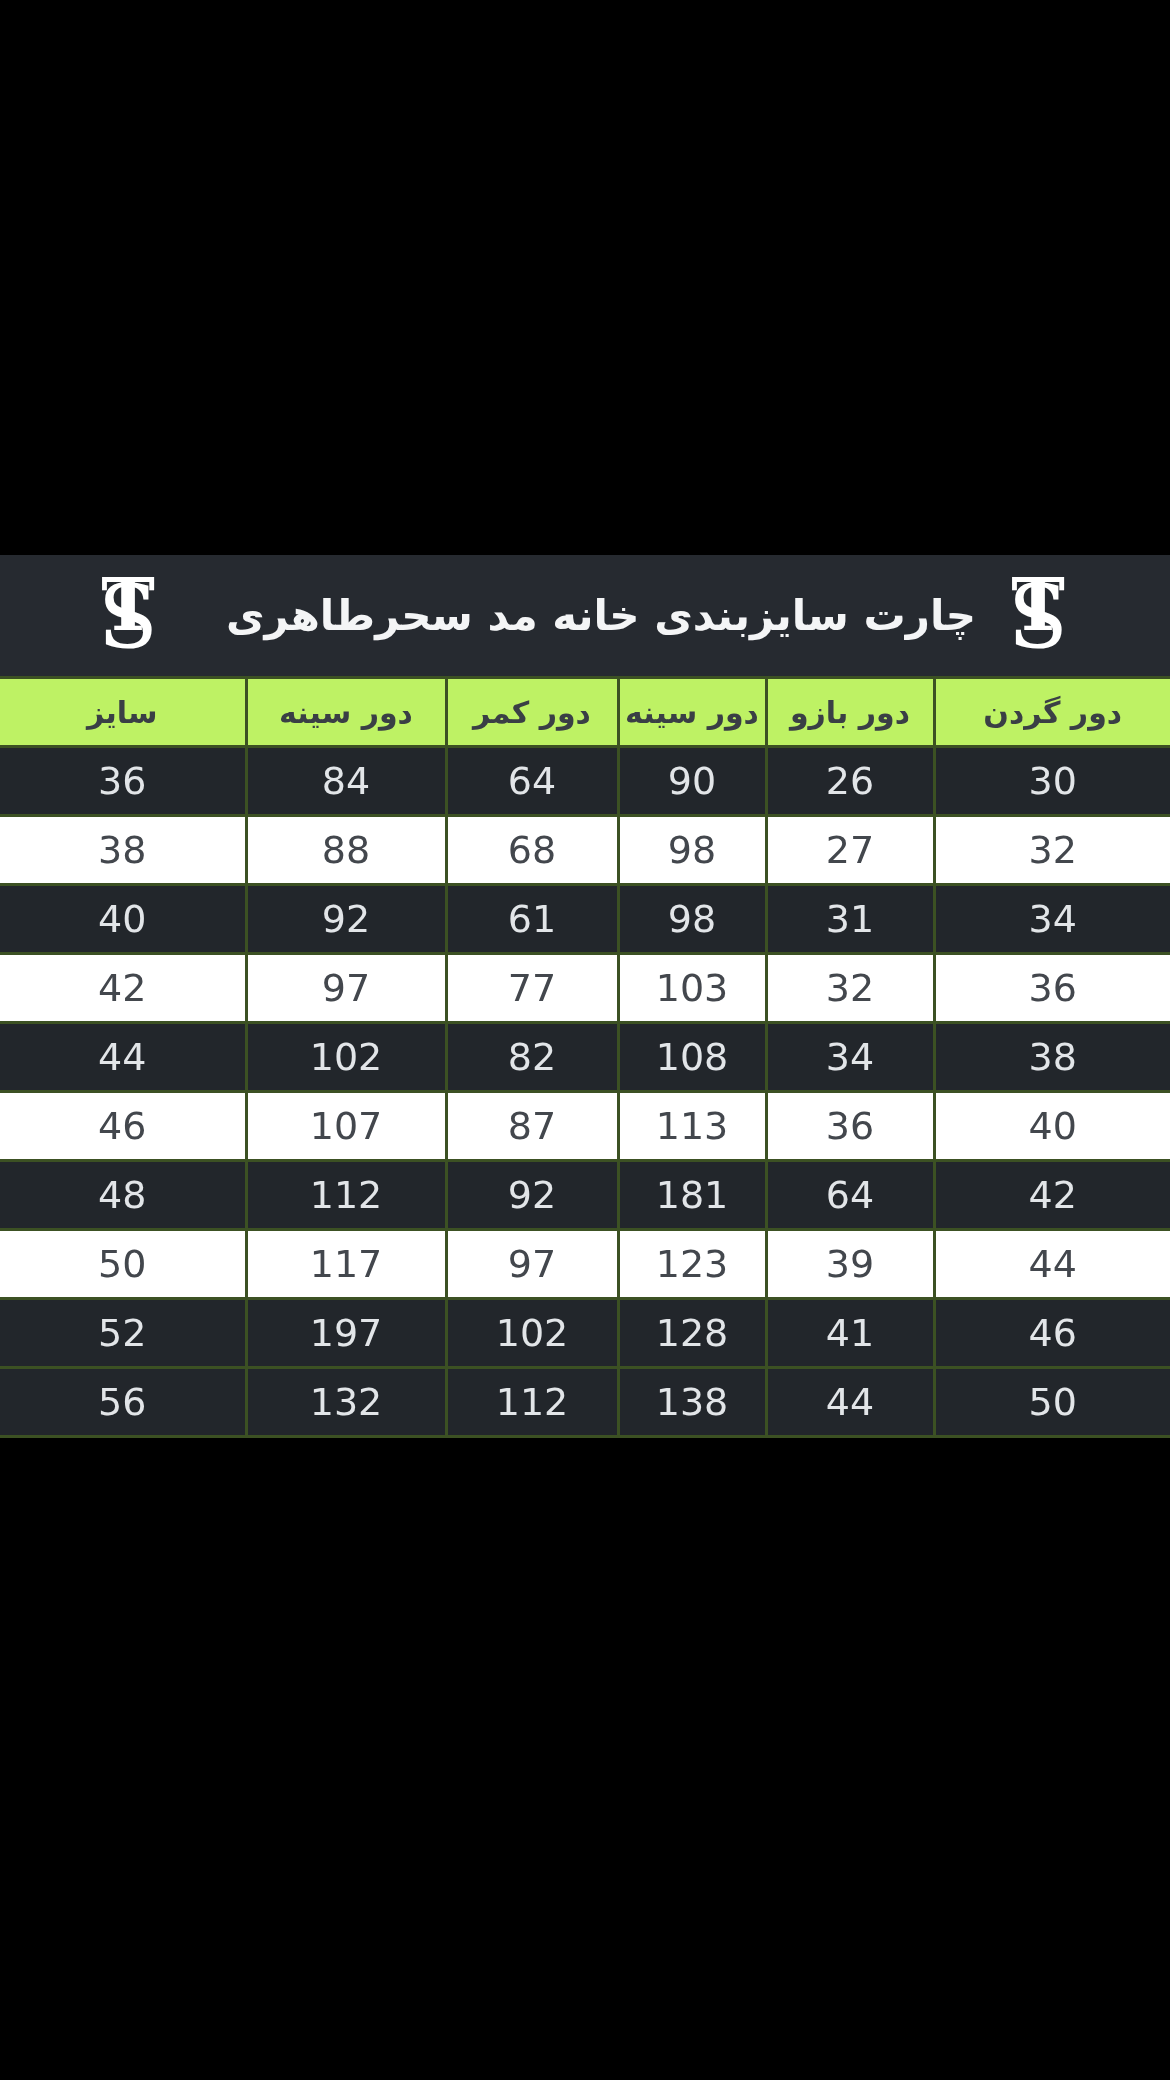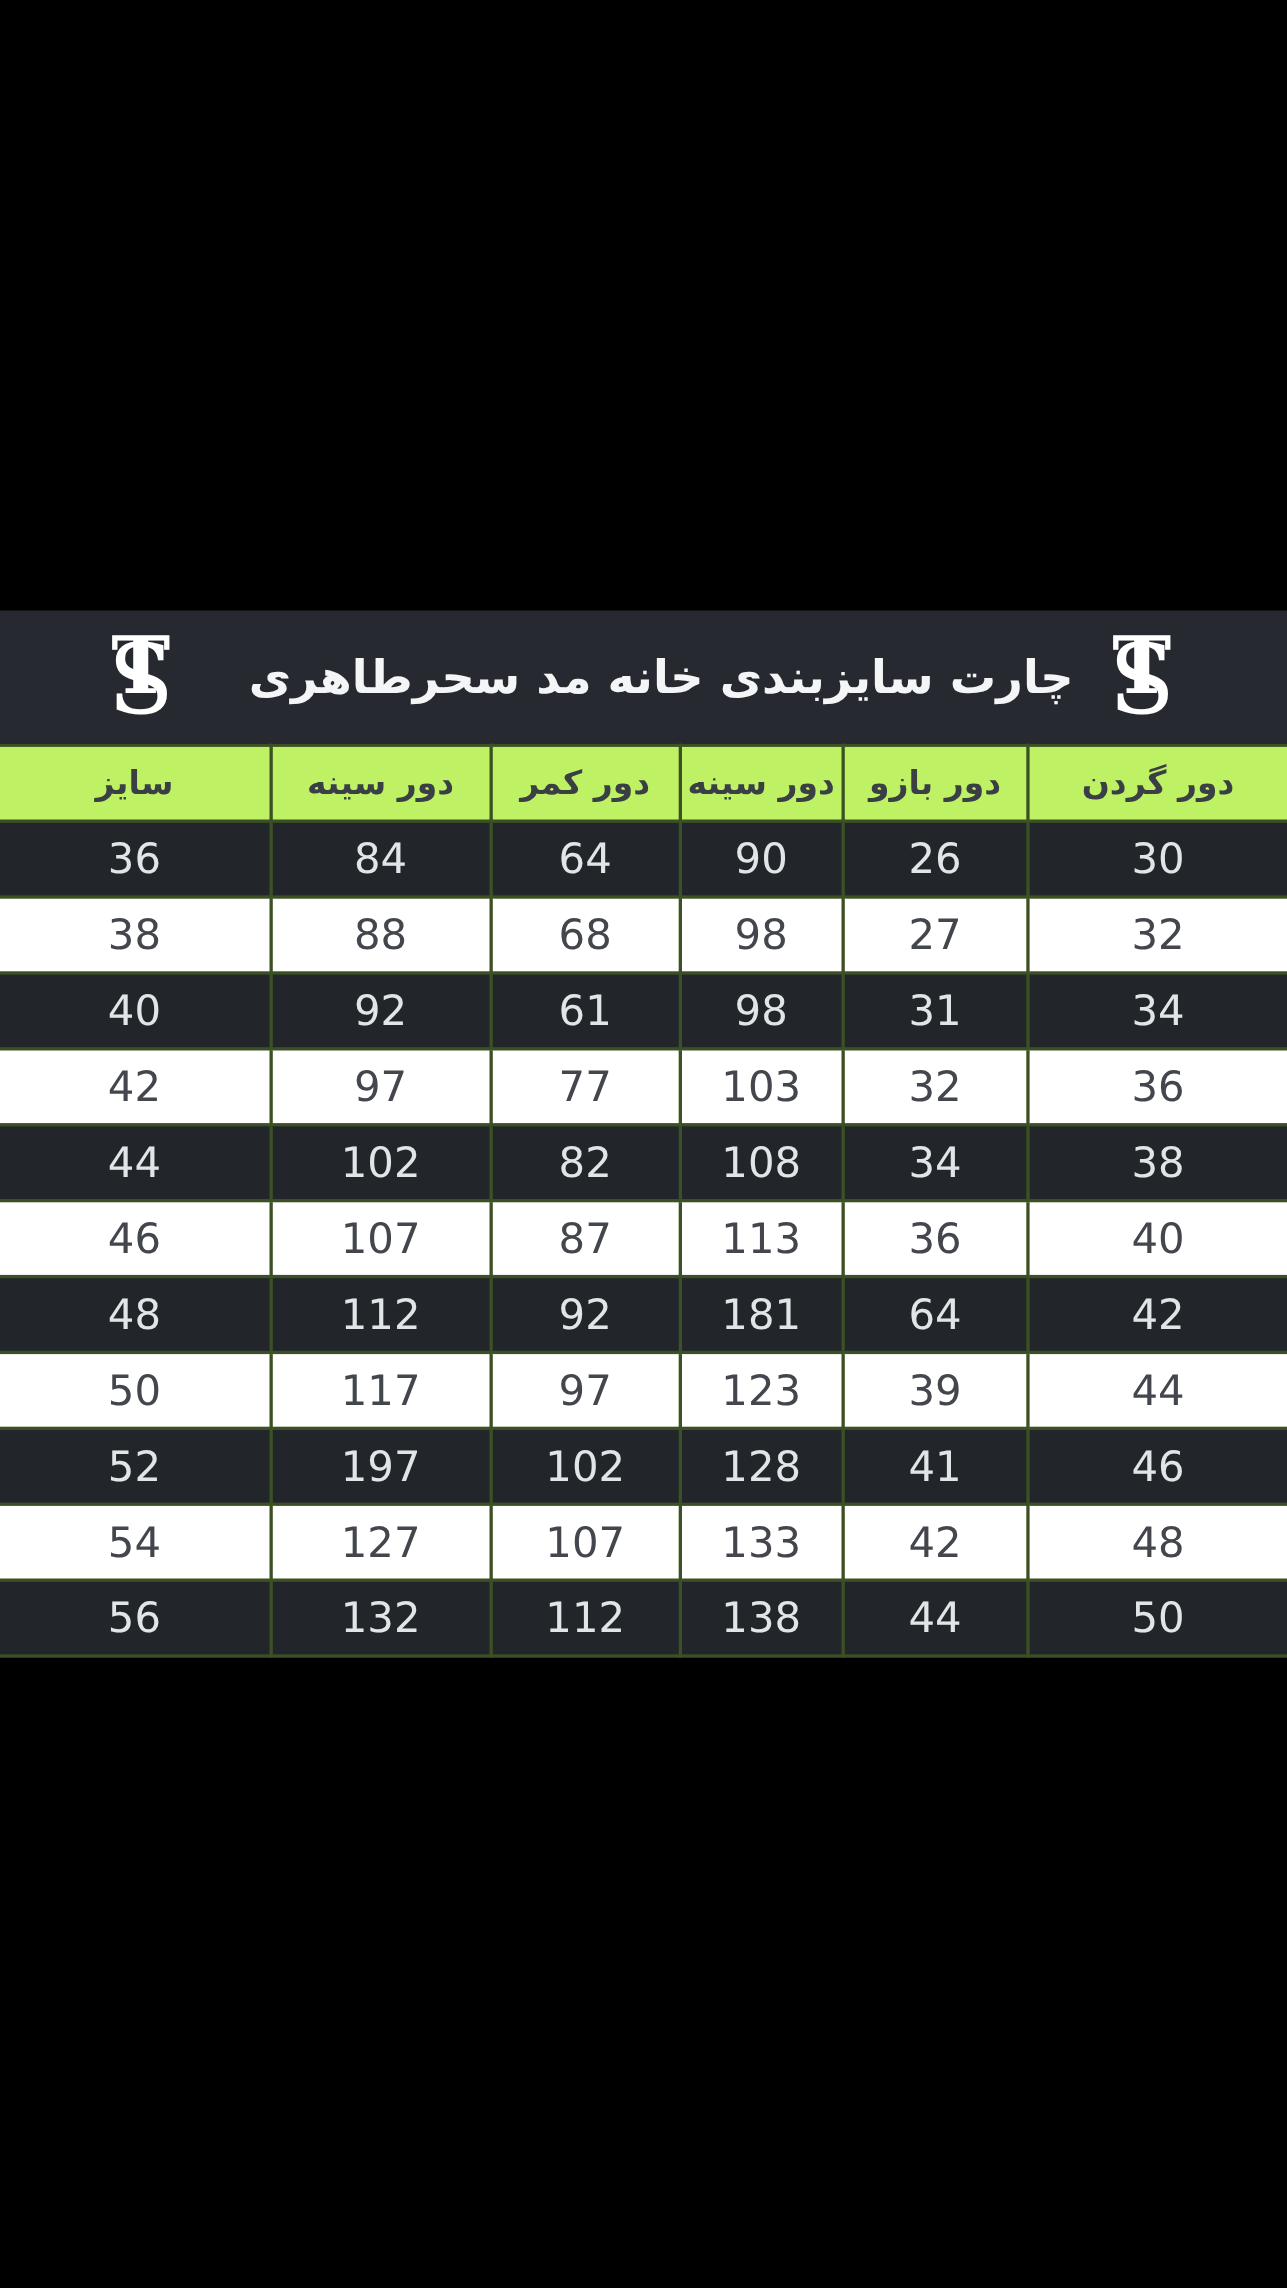--- a/index.html
+++ b/index.html
@@ -199,28 +199,20 @@
           <td>44</td>
         </tr>
         <tr class="dark">
           <td>52</td>
           <td>197</td>
           <td>102</td>
           <td>128</td>
           <td>41</td>
           <td>46</td>
         </tr>
-        <tr class="light">
-          <td>54</td>
-          <td>127</td>
-          <td>107</td>
-          <td>133</td>
-          <td>42</td>
-          <td>48</td>
-        </tr>
         <tr class="dark">
           <td>56</td>
           <td>132</td>
           <td>112</td>
           <td>138</td>
           <td>44</td>
           <td>50</td>
         </tr>
       </tbody>
   </table>

